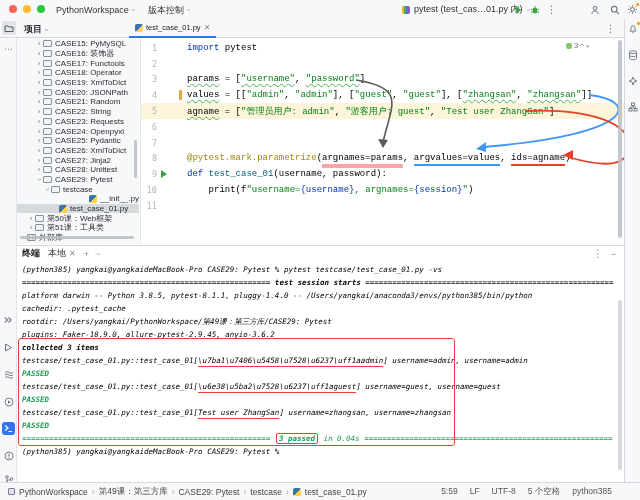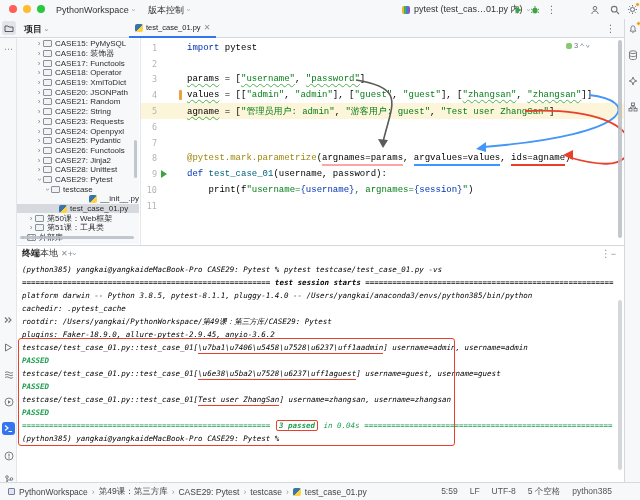--- a/index.html
+++ b/index.html
@@ -59,31 +59,31 @@
   .code-line.hl { background:#fcf5da; }
   .gut { width:16px; text-align:right; color:#b2b5bb; font-size:8.5px; flex:none; }
   .runmark { width:14px; flex:none; display:flex; justify-content:center; }
   .runmark .tri { width:0; height:0; border-left:6px solid #3fa342; border-top:4px solid transparent; border-bottom:4px solid transparent; }
   .runmark.hid { visibility:hidden; }
   .ctext { margin-left:16px;font-family:Liberation Mono, monospace; }
   .t-p { color:#000; } .t-kw { color:#0033b3; } .t-str { color:#067d17; }
   .t-dec { color:#9e880d; } .t-fn { color:#00627a; } .t-interp { color:#0033b3; }
   .bold { font-weight:bold; }
   .sq { text-decoration:underline; text-decoration-style:wavy; text-decoration-color:#4caf50; text-decoration-thickness:1px; text-underline-offset:2px; }
-  .u-gray { border-bottom:2px solid #fca5a5; padding-bottom:1px; }
+  .u-gray { border-bottom:4px solid #fca5a5; padding-bottom:1px; }
   .u-blue { border-bottom:2px solid #3b96ff; padding-bottom:1px; }
   .u-red  { border-bottom:2px solid #e8402a; padding-bottom:1px; }
   .caret { position:absolute; left:179px; top:90px; width:3px; height:10px; background:#e8a33d; border-radius:1px; }
   .insp { position:absolute; left:566px; top:41px; display:flex; align-items:center; gap:2px; color:#6f737a; font-size:7.5px; }
   .insp .dot { width:6px; height:6px; border-radius:2px; background:#62b543; opacity:.75; }
   .flipv { display:inline-block; transform:rotate(180deg); }
 
   
   .terminal { position:absolute; left:17px; top:245px; width:607px; height:237px; background:#fff; border-top:1px solid #d5d8dd; }
-  .thead { position:absolute; left:0; top:0; width:100%; height:15px; display:flex; align-items:center; gap:0; padding-left:5px; }
+  .thead { position:absolute; left:0; top:0; width:100%; height:15px; display:flex; align-items:center; gap:8px; padding-left:5px; }
   .ttitle { font-weight:bold; color:#222; }
   .ttab { display:flex; align-items:center; gap:3px; color:#333; }
   .tmini { color:#8a8e96; }
   .tout { position:absolute; left:0; top:15px; width:601px; height:220px; overflow:hidden; padding:2px 0 0 5px;
           font-family:"DejaVu Sans Mono",monospace; font-size:7.5px; color:#1f1f1f; }
   .t-line { height:13px; line-height:13px; white-space:pre;font-style:italic; }
   .t-line.ann-line { padding-left:140px; }
   .t-g { color:#1e9e50; }
   .t-ann { font-family:"Liberation Sans",sans-serif; font-size:8.5px; font-weight:bold; color:#e8402a; }
   .ru { border-bottom:1px solid #e8402a; padding-bottom:1px; }
@@ -278,21 +278,21 @@
         <span class="tlabel">CASE24: Openpyxl</span>
       </div>
       <div class="tree-row" style="padding-left: 18px;">
         <span class="tch">›</span>
         <span class="ti ti-folder"></span>
         <span class="tlabel">CASE25: Pydantic</span>
       </div>
       <div class="tree-row" style="padding-left: 18px;">
         <span class="tch">›</span>
         <span class="ti ti-folder"></span>
-        <span class="tlabel">CASE26: Functools</span>
+        <span class="tlabel">CASE26: XmlToDict</span>
       </div>
       <div class="tree-row" style="padding-left: 18px;">
         <span class="tch">›</span>
         <span class="ti ti-folder"></span>
         <span class="tlabel">CASE27: Jinja2</span>
       </div>
       <div class="tree-row" style="padding-left: 18px;">
         <span class="tch">›</span>
         <span class="ti ti-folder"></span>
         <span class="tlabel">CASE28: Unittest</span>
@@ -382,20 +382,21 @@
       <span class="tmini dots3" style="margin-left:auto">⋮</span>
       <span class="tmini" style="margin-right:8px">−</span>
     </div>
     <div class="tout">
         <div class="t-line"><span class="t-p">(python385) yangkai@yangkaideMacBook-Pro CASE29: Pytest % pytest testcase/test_case_01.py -vs</span></div>
         <div class="t-line"><span class="t-p">=======================================================</span><span class="t-p bold"> test session starts </span><span class="t-p">=======================================================</span></div>
         <div class="t-line"><span class="t-p">platform darwin -- Python 3.8.5, pytest-8.1.1, pluggy-1.4.0 -- /Users/yangkai/anaconda3/envs/python385/bin/python</span></div>
         <div class="t-line"><span class="t-p">cachedir: .pytest_cache</span></div>
         <div class="t-line"><span class="t-p">rootdir: /Users/yangkai/PythonWorkspace/第49课：第三方库/CASE29: Pytest</span></div>
         <div class="t-line"><span class="t-p">plugins: Faker-18.9.0, allure-pytest-2.9.45, anyio-3.6.2</span></div>
+        <div class="t-line"><span class="t-p bold">collected 3 items</span></div>
         <div class="t-line"><span class="t-p">testcase/test_case_01.py::test_case_01[</span><span class="t-p ru">\u7ba1\u7406\u5458\u7528\u6237\uff1aadmin</span><span class="t-p">] username=admin, username=admin</span></div>
         <div class="t-line"><span class="t-g bold">PASSED</span></div>
         <div class="t-line"><span class="t-p">testcase/test_case_01.py::test_case_01[</span><span class="t-p ru">\u6e38\u5ba2\u7528\u6237\uff1aguest</span><span class="t-p">] username=guest, username=guest</span></div>
         <div class="t-line"><span class="t-g bold">PASSED</span></div>
         <div class="t-line"><span class="t-p">testcase/test_case_01.py::test_case_01[</span><span class="t-p ru">Test user ZhangSan</span><span class="t-p">] username=zhangsan, username=zhangsan</span></div>
         <div class="t-line"><span class="t-g bold">PASSED</span></div>
         <div class="t-line"><span class="t-g">=======================================================</span><span class="t-g"> </span><span class="t-g bold rbox">3 passed</span><span class="t-g"> in 0.04s </span><span class="t-g">=======================================================</span></div>
         <div class="t-line"><span class="t-p">(python385) yangkai@yangkaideMacBook-Pro CASE29: Pytest %</span></div>
       </div>
     <div class="annbox"></div>

